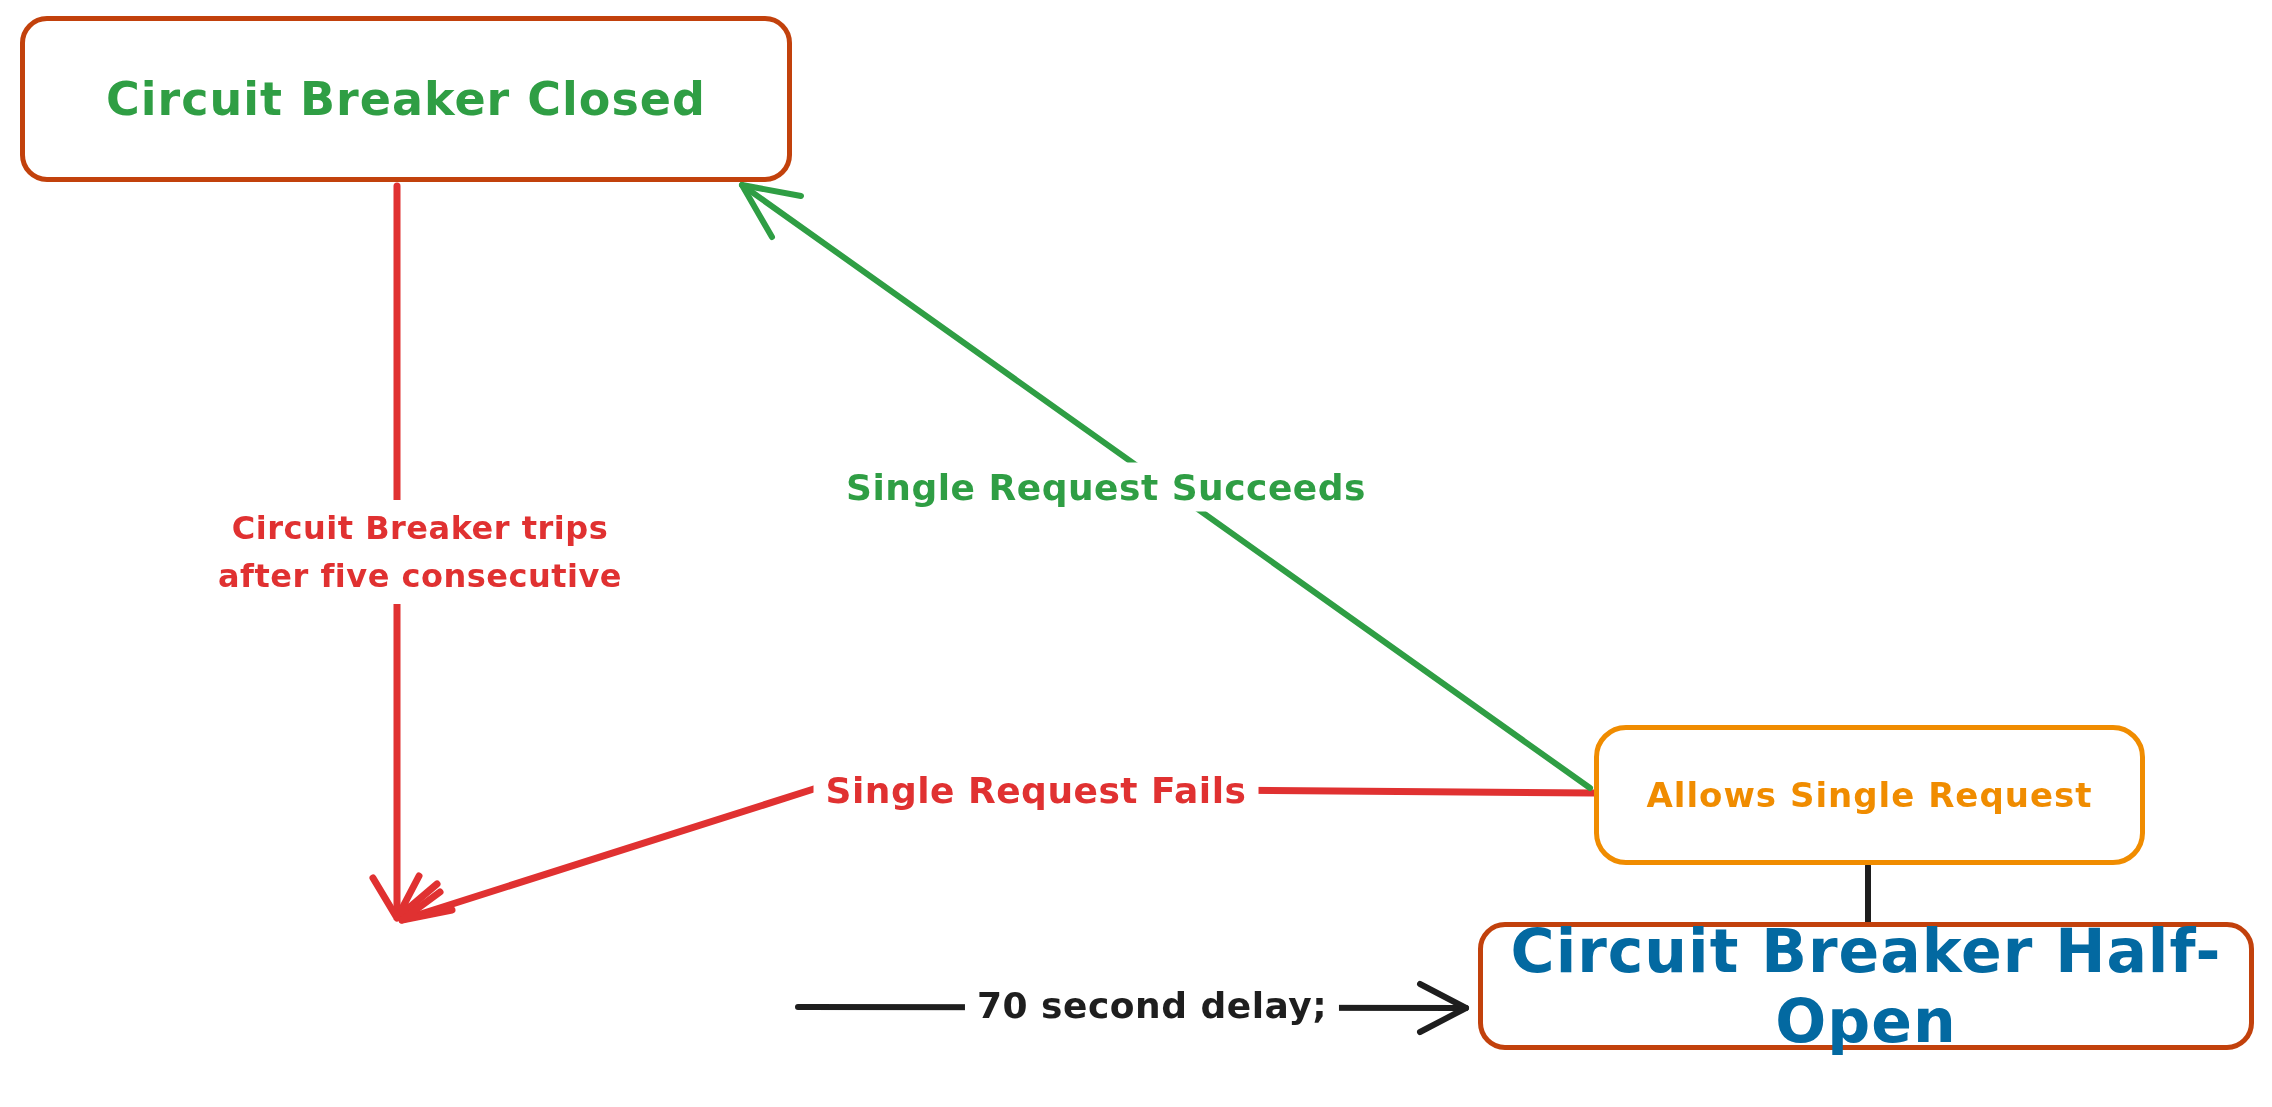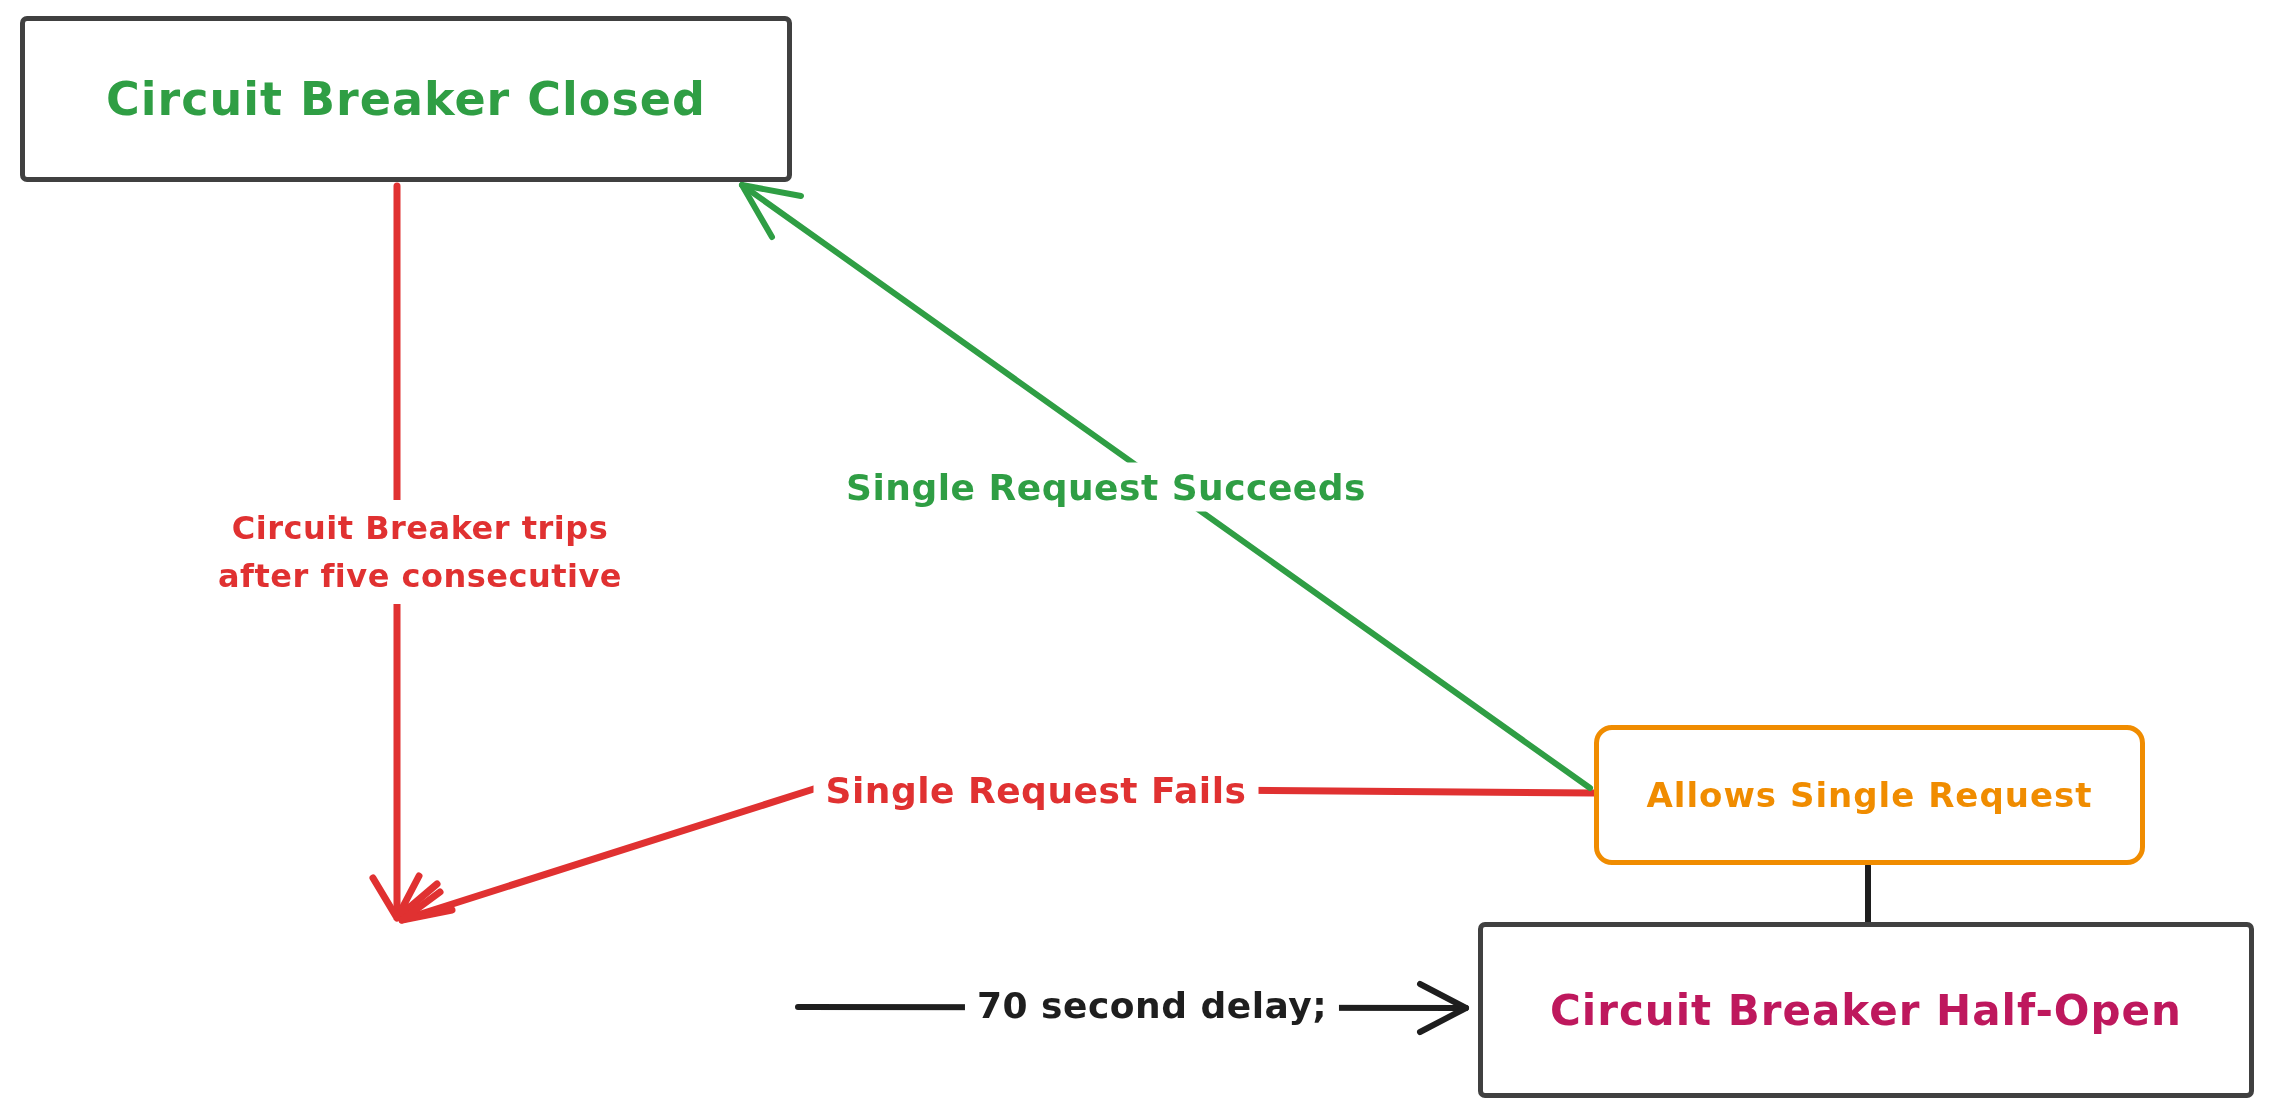--- a/index.html
+++ b/index.html
@@ -16,34 +16,34 @@
     left: 0; top: 0;
     width: 2272px; height: 1107px;
     z-index: 0;
   }
   .node {
     position: absolute;
     display: flex;
     align-items: center;
     justify-content: center;
     background: #ffffff;
-    border: 5px solid #404040;
-    border-radius: 7px;
+    border: 5px solid #c2410c;
+    border-radius: 27px;
     box-sizing: border-box;
     z-index: 2;
     text-align: center;
     letter-spacing: 1px;
     font-weight: bold;
   }
   .node-closed   { left: 20px;   top: 16px;  width: 772px; height: 166px; color: #2f9e44; font-size: 46px; }
   .node-open     { left: 26px;   top: 922px; width: 770px; height: 160px; color: #e03131; font-size: 46px; }
-  .node-halfopen { left: 1478px; top: 922px; width: 776px; height: 176px; color: #be185d; font-size: 42px; }
+  .node-halfopen { left: 1478px; top: 922px; width: 776px; height: 128px; color: #0369a1; font-size: 60px; }
   .node-allows   { left: 1594px; top: 725px; width: 551px; height: 140px;
                    color: #f08c00; border-color: #f08c00; border-width: 5px;
-                   font-size: 34px; border-radius: 18px; }
+                   font-size: 34px; border-radius: 32px; }
   .edge-label {
     position: absolute;
     transform: translate(-50%, -50%);
     background: #ffffff;
     text-align: center;
     padding: 4px 12px;
     z-index: 1;
     font-weight: bold;
     letter-spacing: 0.5px;
     white-space: nowrap;

